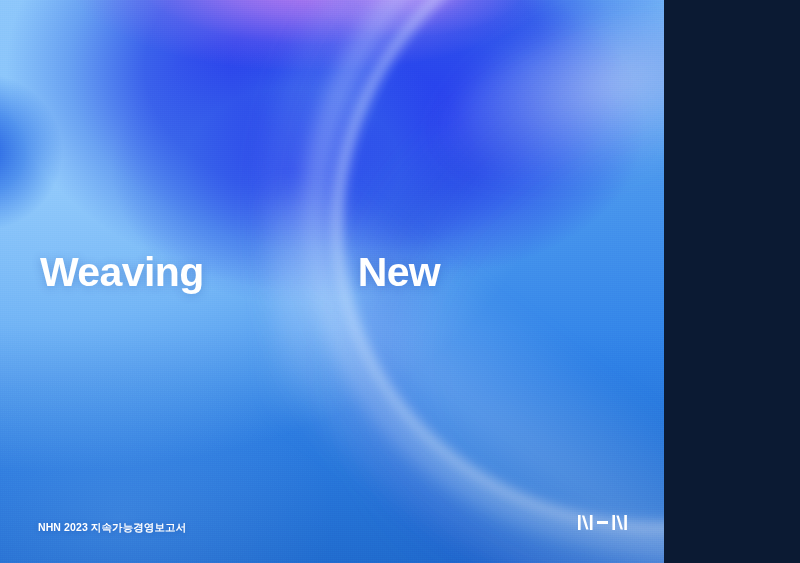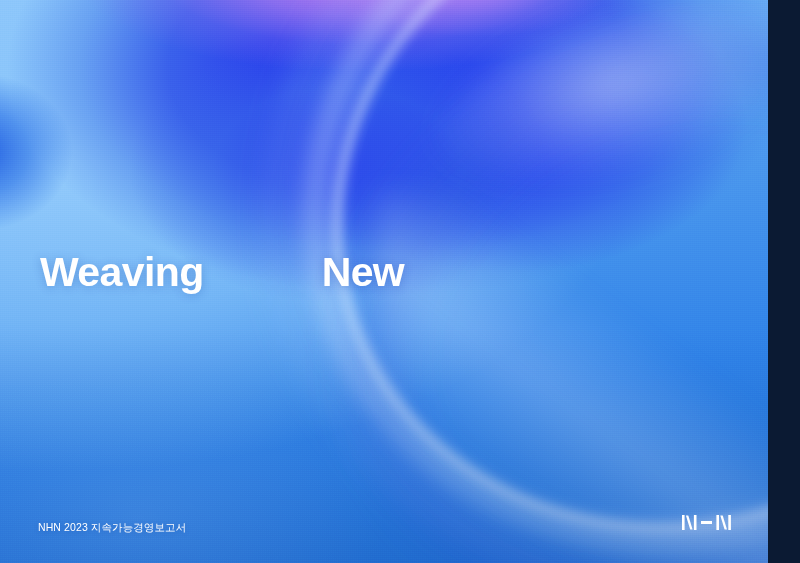--- a/index.html
+++ b/index.html
@@ -1,20 +1,20 @@
 <!DOCTYPE html>
 <html><head>
 <meta charset="utf-8">
 <style>
   html,body{margin:0;padding:0;background:#0b1a33;}
   *{box-sizing:border-box;}
 
   .cover{
     position:relative;
-    width:768px;height:563px;
+    width:664px;height:563px;
     overflow:hidden;
     font-family:"Liberation Sans","DejaVu Sans",sans-serif;
     background:#4f9aee;
     isolation:isolate;
     text-align:right;
   }
 
   
   .bg-layer{position:absolute;inset:0;pointer-events:none;}
 
@@ -151,29 +151,29 @@
     color:#fff;
     font-size:41px;
     font-weight:700;
     letter-spacing:-.6px;
     line-height:1;
     white-space:nowrap;
     text-shadow:0 1px 10px rgba(20,60,160,.28);
   }
   .hl-word{display:block;}
   .hl-w1{margin-right:118px;}
-  .hl-w2{margin-right:120px;}
+  .hl-w2{margin-right:120px;margin-left:36px;}
 
   
   .footer-caption{
     position:absolute;
     left:38px;bottom:28px;
     color:#fff;
     font-size:10.5px;
-    font-weight:400;
+    font-weight:700;
     letter-spacing:.1px;
     text-shadow:0 1px 5px rgba(20,60,160,.3);
   }
 
   .logo{
     position:absolute;
     right:32px;bottom:33px;
     width:54px;height:15px;
   }
 </style>

